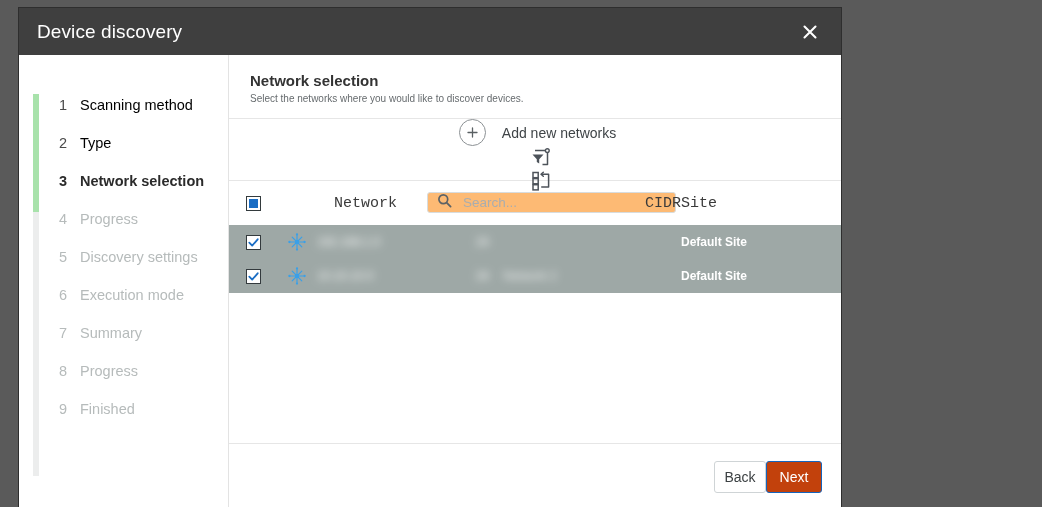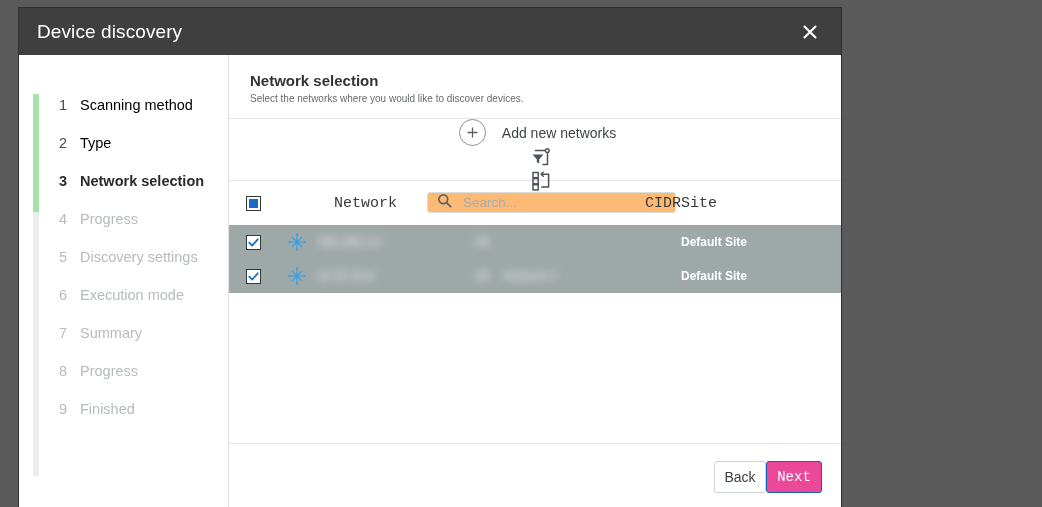--- a/index.html
+++ b/index.html
@@ -283,24 +283,23 @@
   .btn-back {
     width: 52px;
     height: 32px;
     background: #ffffff;
     border: 1px solid #cfd4d6;
     color: #3c4143;
   }
   .btn-next {
     width: 56px;
     height: 32px;
-    background: #ec4899;
+    background: #c2410c;
     border: 1px solid #1464bd;
     color: #ffffff;
-    font-family: Liberation Mono, monospace;
   }
 </style>
 </head>
 <body>
 
 <div class="dialog">
 
   <div class="titlebar">
     <div class="titlebar-title">Device discovery</div>
     <div class="close-btn">

